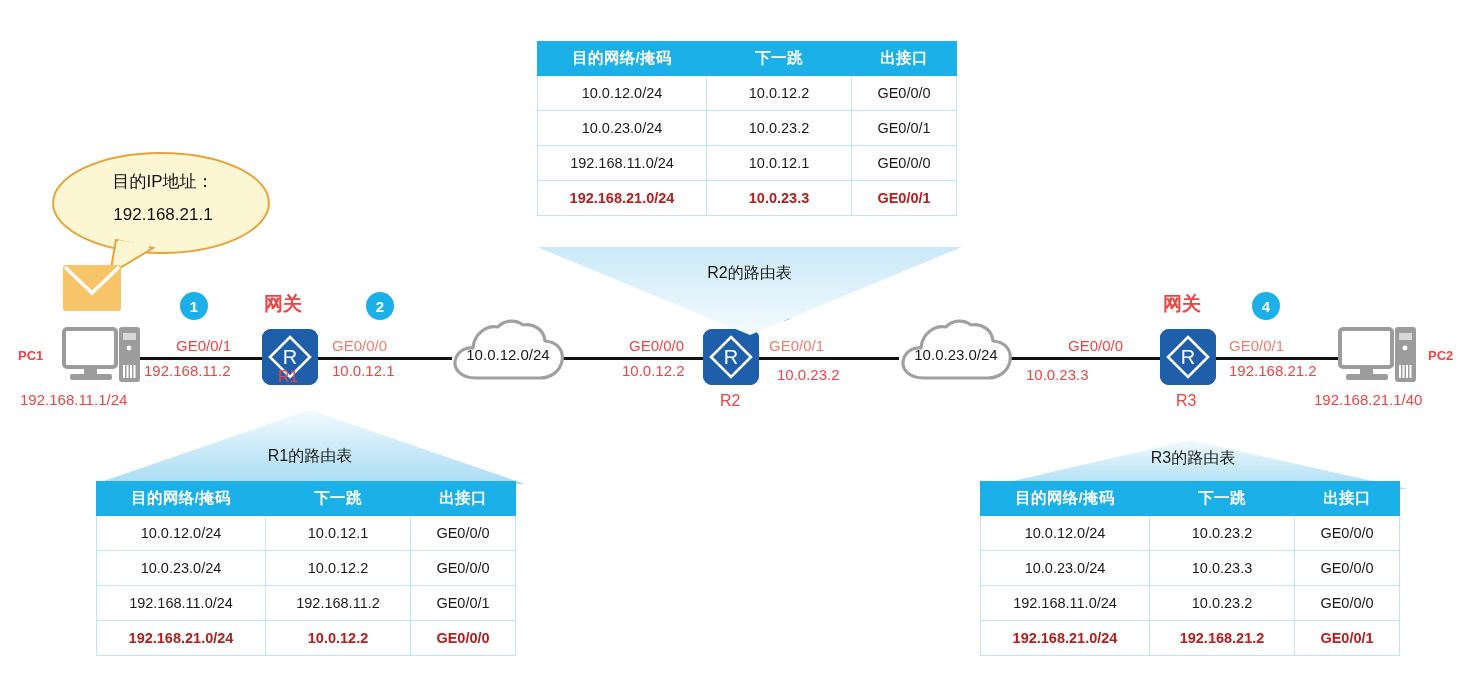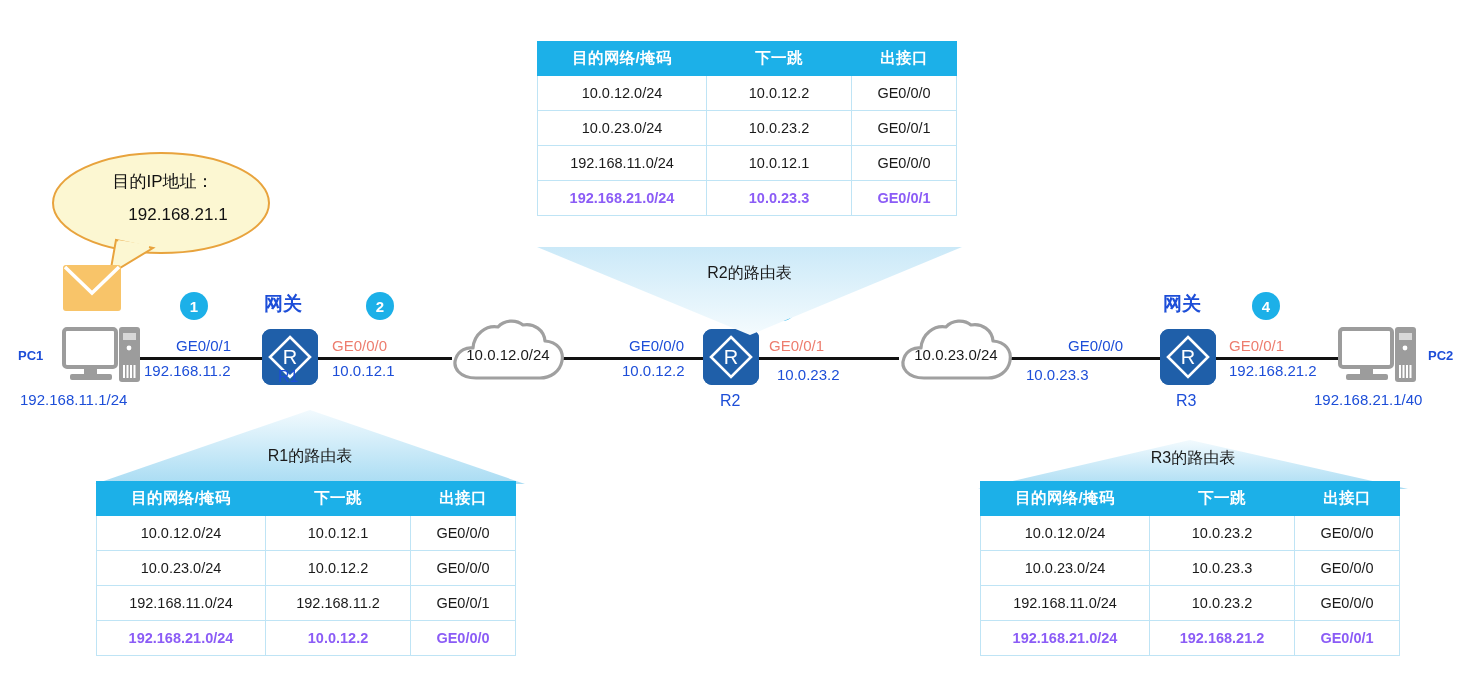--- a/index.html
+++ b/index.html
@@ -24,21 +24,21 @@
   }
   .rt thead th{
     background:#1CB0E8;
     color:#ffffff;
     font-weight:bold;
     font-size:15.5px;
     height:33px;
     border:1px solid #1CB0E8;
     letter-spacing:.3px;
   }
-  .rt tr.hl td{color:#8b5cf6;font-weight:bold;}
+  .rt tr.hl td{color:#b91c1c;font-weight:bold;}
   .rt .c0{width:168px;}
   .rt .c1{width:144px;}
   .rt .c2{width:104px;}
 
   
   .funnel{position:absolute;}
   .cap{
     position:absolute;font-size:16px;color:#1a1a1a;
     white-space:nowrap;text-align:center;
   }
@@ -55,21 +55,21 @@
   .router{
     position:absolute;width:56px;height:56px;border-radius:9px;
     background:#1F5FA9;
   }
   .router svg{display:block;}
 
   
   .hline{position:absolute;height:3px;background:#111;}
 
   
-  .lbl{position:absolute;font-size:15px;white-space:nowrap;color:#1d4ed8;}
+  .lbl{position:absolute;font-size:15px;white-space:nowrap;color:#ef4444;}
   .lbl.red{color:#ED7D6E;}
   .lbl.gw{font-weight:bold;font-size:19px;}
   .lbl.node{font-size:16px;}
   .lbl.pc{font-weight:bold;font-size:13px;}
 
   
   .cloud{position:absolute;}
   .cloudtxt{
     position:absolute;font-size:15px;color:#1a1a1a;white-space:nowrap;
     text-align:center;
@@ -86,21 +86,21 @@
 <body>
 
 <div class="callout" style="left:48px;top:148px;width:230px;height:130px;">
   <svg width="230" height="130" viewBox="0 0 230 130">
     <ellipse cx="113" cy="55" rx="108" ry="50" fill="#FCF7D2" stroke="#E8A33D" stroke-width="2"></ellipse>
     <path d="M 68,92 L 62,126 L 105,100 Z" fill="#FCF7D2" stroke="#E8A33D" stroke-width="2"></path>
     <path d="M 70,94 L 101,99" stroke="#FCF7D2" stroke-width="4" fill="none"></path>
   </svg>
 </div>
 <div class="callout-txt" style="left:48px;top:170px;width:230px;">目的IP地址：</div>
-<div class="callout-txt" style="left:63px;top:205px;width:230px;">192.168.21.1</div>
+<div class="callout-txt" style="left:48px;top:205px;width:230px;">192.168.21.1</div>
 
 <div class="abs" style="left:63px;top:265px;">
   <svg width="58" height="46" viewBox="0 0 58 46">
     <rect x="0" y="0" width="58" height="46" rx="3" fill="#F8C469"></rect>
     <path d="M 2,2 L 29,28 L 56,2" stroke="#ffffff" stroke-width="3.5" fill="none"></path>
   </svg>
 </div>
 
 <div class="hline" style="left:140px;top:357px;width:122px;"></div>
 <div class="hline" style="left:316px;top:357px;width:136px;"></div>

